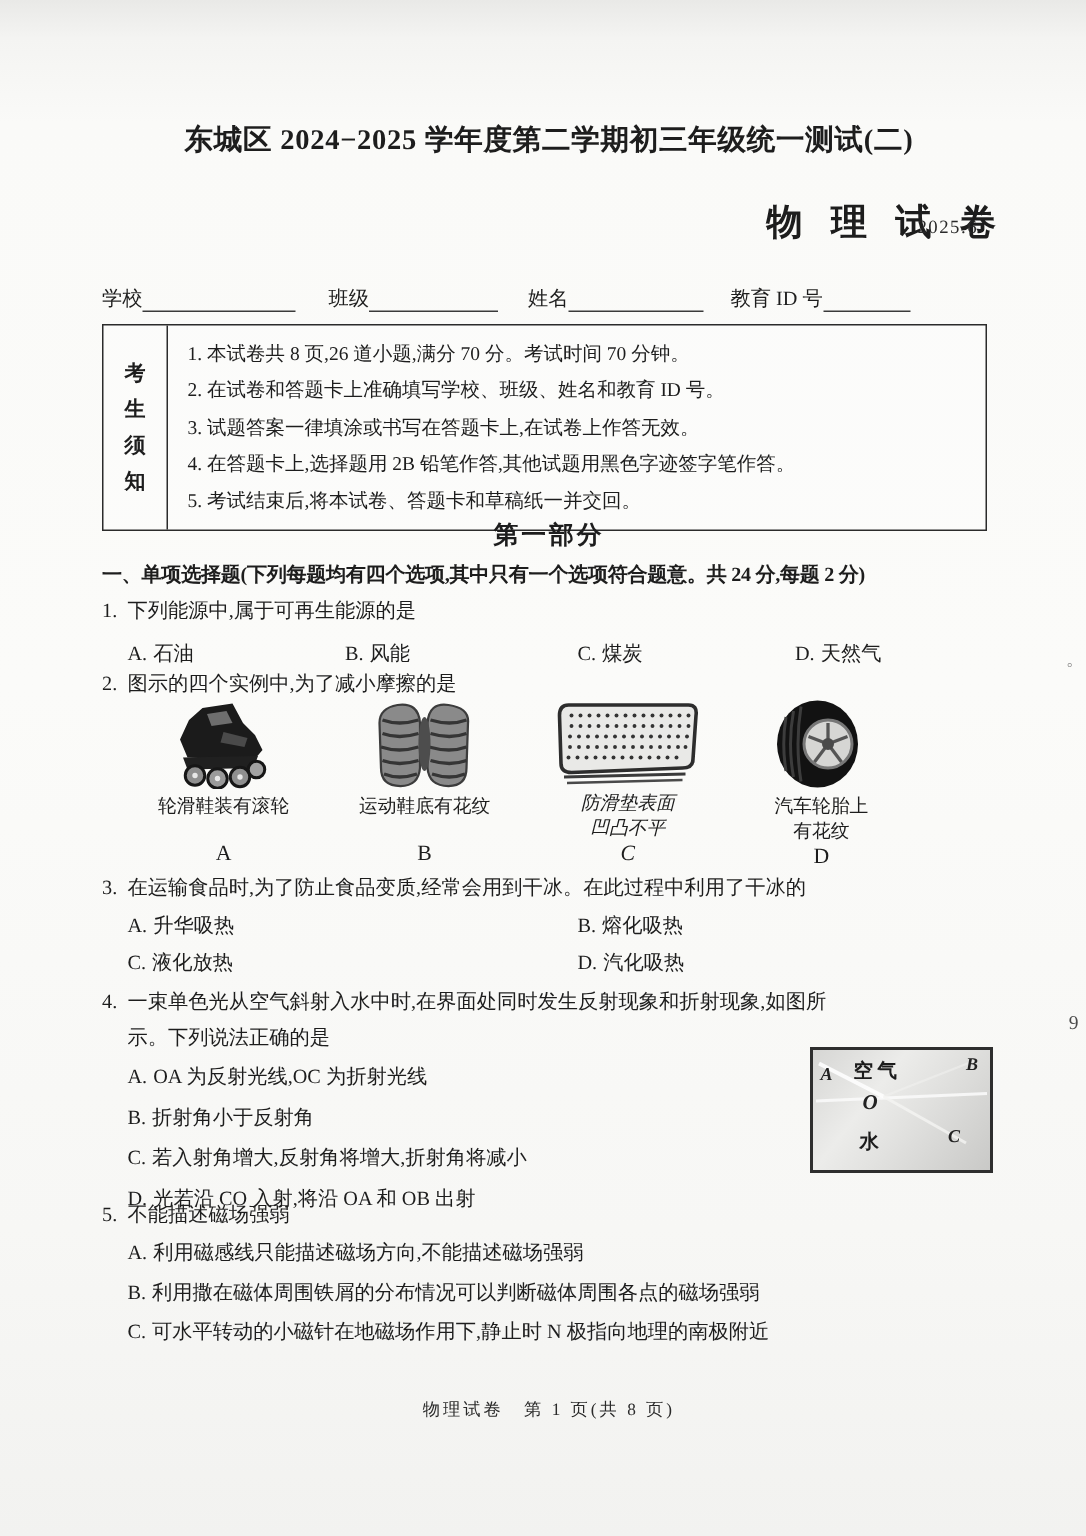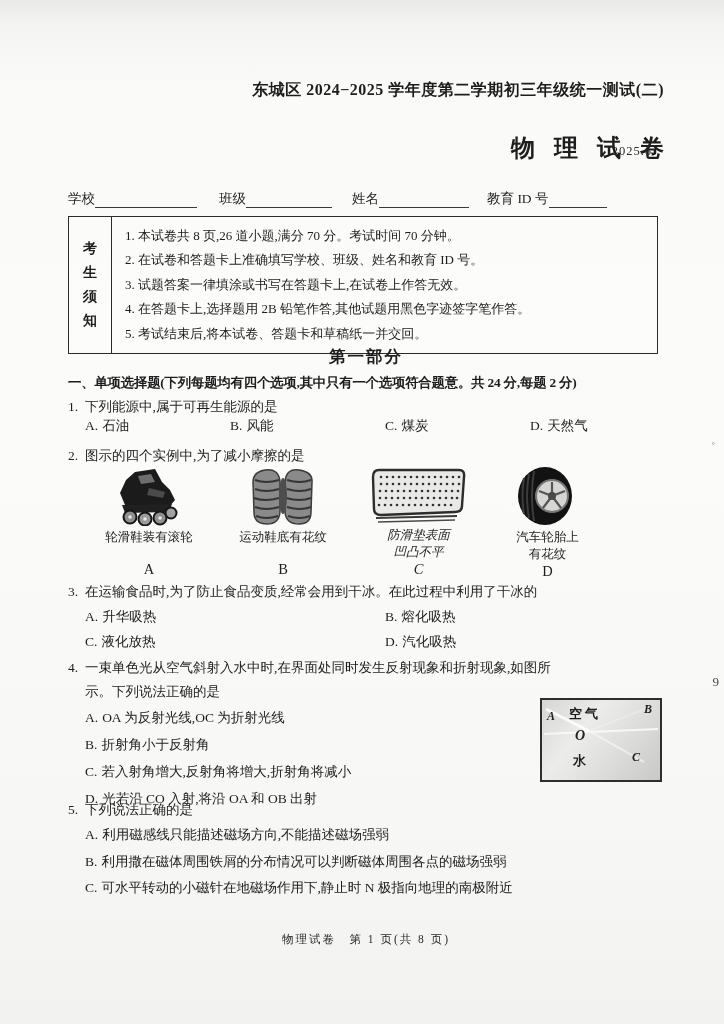--- a/index.html
+++ b/index.html
@@ -4,36 +4,36 @@
 <style>
   html,body{margin:0;padding:0;background:#d8d8d6;}
   .page{
     position:relative;width:724px;height:1024px;margin:0 auto;overflow:hidden;
     background:linear-gradient(180deg,#e9e9e7 0%,#f4f4f2 2.5%,#fafaf8 8%,#fbfbf9 45%,#f7f7f5 80%,#f2f2f0 100%);
     font-family:"Liberation Serif","DejaVu Serif","DejaVu Sans",serif;
     color:#1d1d1d;font-size:13.5px;
   }
   .abs{position:absolute;left:68px;right:60px;}
   .center{text-align:center;}
-  .exam-title{top:80px;font-size:16px;font-weight:bold;letter-spacing:0.5px;text-align:right;}
+  .exam-title{top:80px;font-size:19px;font-weight:bold;letter-spacing:0.5px;}
   .paper-title-row{top:132px;height:36px;text-align:right;}
   .paper-title{display:inline-block;font-size:24px;font-weight:bold;letter-spacing:19px;margin-right:-19px;}
   .date{position:absolute;right:12px;top:12px;font-size:12.5px;letter-spacing:1px;color:#2a2a2a;}
   .form-row{top:190px;display:flex;align-items:flex-end;font-size:13.5px;}
   .blank{display:inline-block;border-bottom:1.2px solid #3a3a3a;height:15px;vertical-align:bottom;}
   .notice-box{top:216px;width:588px;border:1.6px solid #2b2b2b;display:flex;background:rgba(255,255,255,0.25);}
   .notice-side{width:42px;border-right:1.4px solid #2b2b2b;display:flex;flex-direction:column;align-items:center;justify-content:center;gap:6px;font-size:14px;font-weight:600;padding:6px 0;}
   .notice-items{flex:1;padding:7px 6px 7px 13px;font-size:13px;line-height:24.4px;}
   .part1-title{top:346px;font-size:16.5px;font-weight:bold;letter-spacing:2px;}
   .section-intro{top:374px;font-size:13.4px;font-weight:600;letter-spacing:-0.2px;}
   .stem{white-space:nowrap;}
   .qnum{display:inline-block;width:17px;}
   .opt-letter{margin-right:4px;}
   .q1-stem{top:398px;}
-  .q1-opts{top:417px;display:flex;padding-left:17px;}
+  .q1-opts{top:427px;display:flex;padding-left:17px;}
   .q1-opts .o1{width:145px;}.q1-opts .o2{width:155px;}.q1-opts .o3{width:145px;}
   .q2-stem{top:447px;}
   .fig-row{top:466px;height:112px;}
   .fig-cell{position:absolute;top:0;display:flex;flex-direction:column;align-items:center;height:112px;}
   .fig-a{left:6px;width:150px;align-items:center;}
   .fig-b{left:150px;width:130px;}
   .fig-c{left:288px;width:125px;font-style:italic;}
   .fig-d{left:422px;width:115px;}
   .fig-icon{height:60px;display:flex;align-items:flex-end;justify-content:center;}
   .fig-cap{font-size:12.5px;line-height:17px;text-align:center;margin-top:3px;}
@@ -308,21 +308,21 @@
       <span class="dmedium" style="left:27px;top:5px;letter-spacing:3px;">空气</span>
       <span class="dlabel" style="right:8px;top:2px;">B</span>
       <span class="dlabel" style="left:33px;top:28px;font-size:14px;">O</span>
       <span class="dmedium" style="left:31px;top:52px;">水</span>
       <span class="dlabel" style="right:20px;top:50px;">C</span>
     </div>
   </div>
 
   <div class="abs q5-block" style="position:absolute;">
     <div class="q4-line stem">
-      <span class="qnum">5.</span><span>下列说法正确的是</span>
+      <span class="qnum">5.</span><span>不能描述磁场强弱</span>
     </div>
     <div class="q5-opt stem"><span class="opt-letter">A.</span><span>利用磁感线只能描述磁场方向,不能描述磁场强弱</span></div>
     <div class="q5-opt stem"><span class="opt-letter">B.</span><span>利用撒在磁体周围铁屑的分布情况可以判断磁体周围各点的磁场强弱</span></div>
     <div class="q5-opt stem"><span class="opt-letter">C.</span><span>可水平转动的小磁针在地磁场作用下,静止时 N 极指向地理的南极附近</span></div>
   </div>
 
   <div class="abs center footer">物理试卷　第 1 页(共 8 页)</div>
 
   <span class="edge-digit">9</span>
   <span class="edge-mark">°</span>

